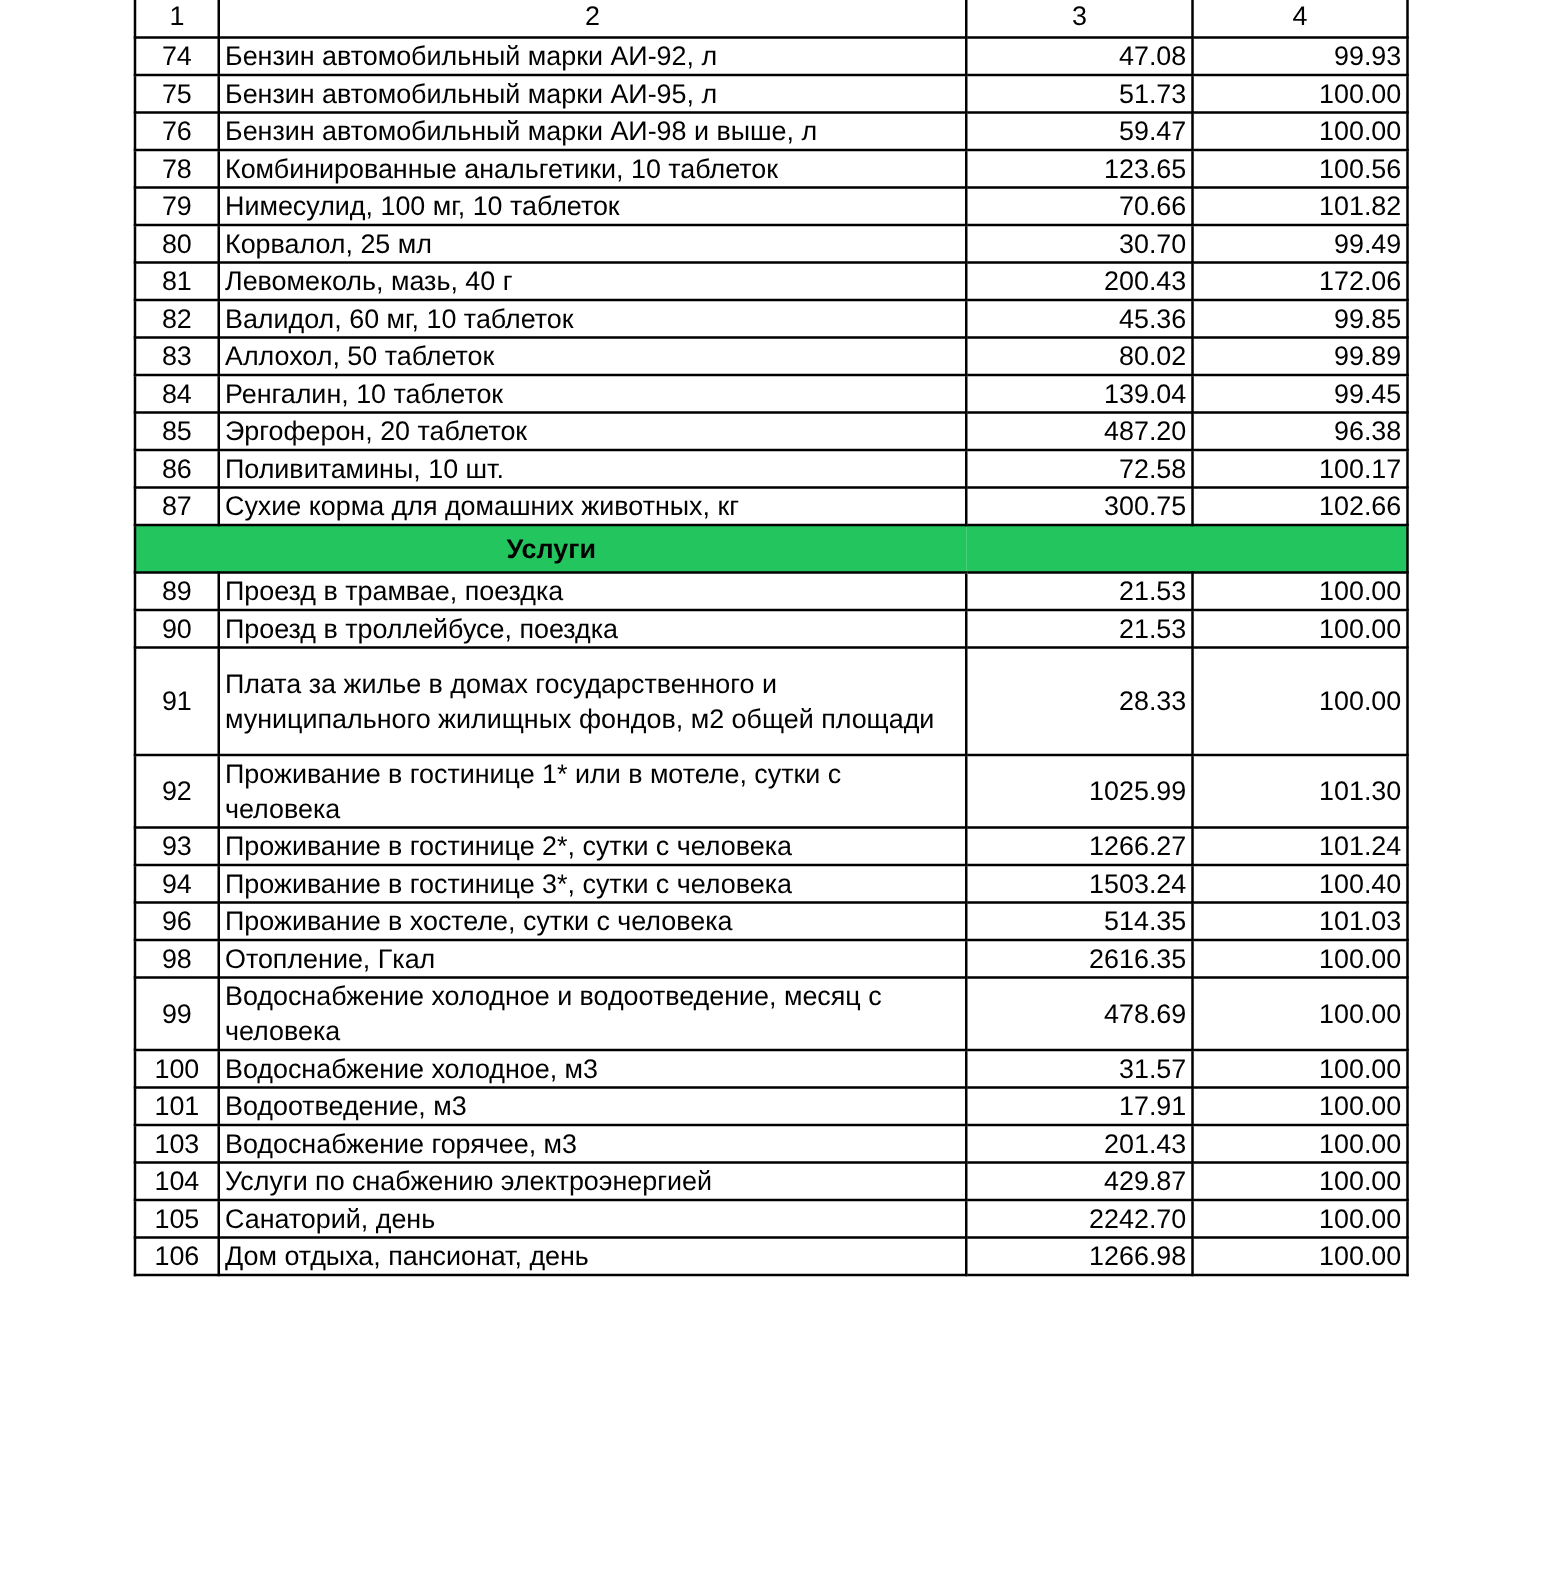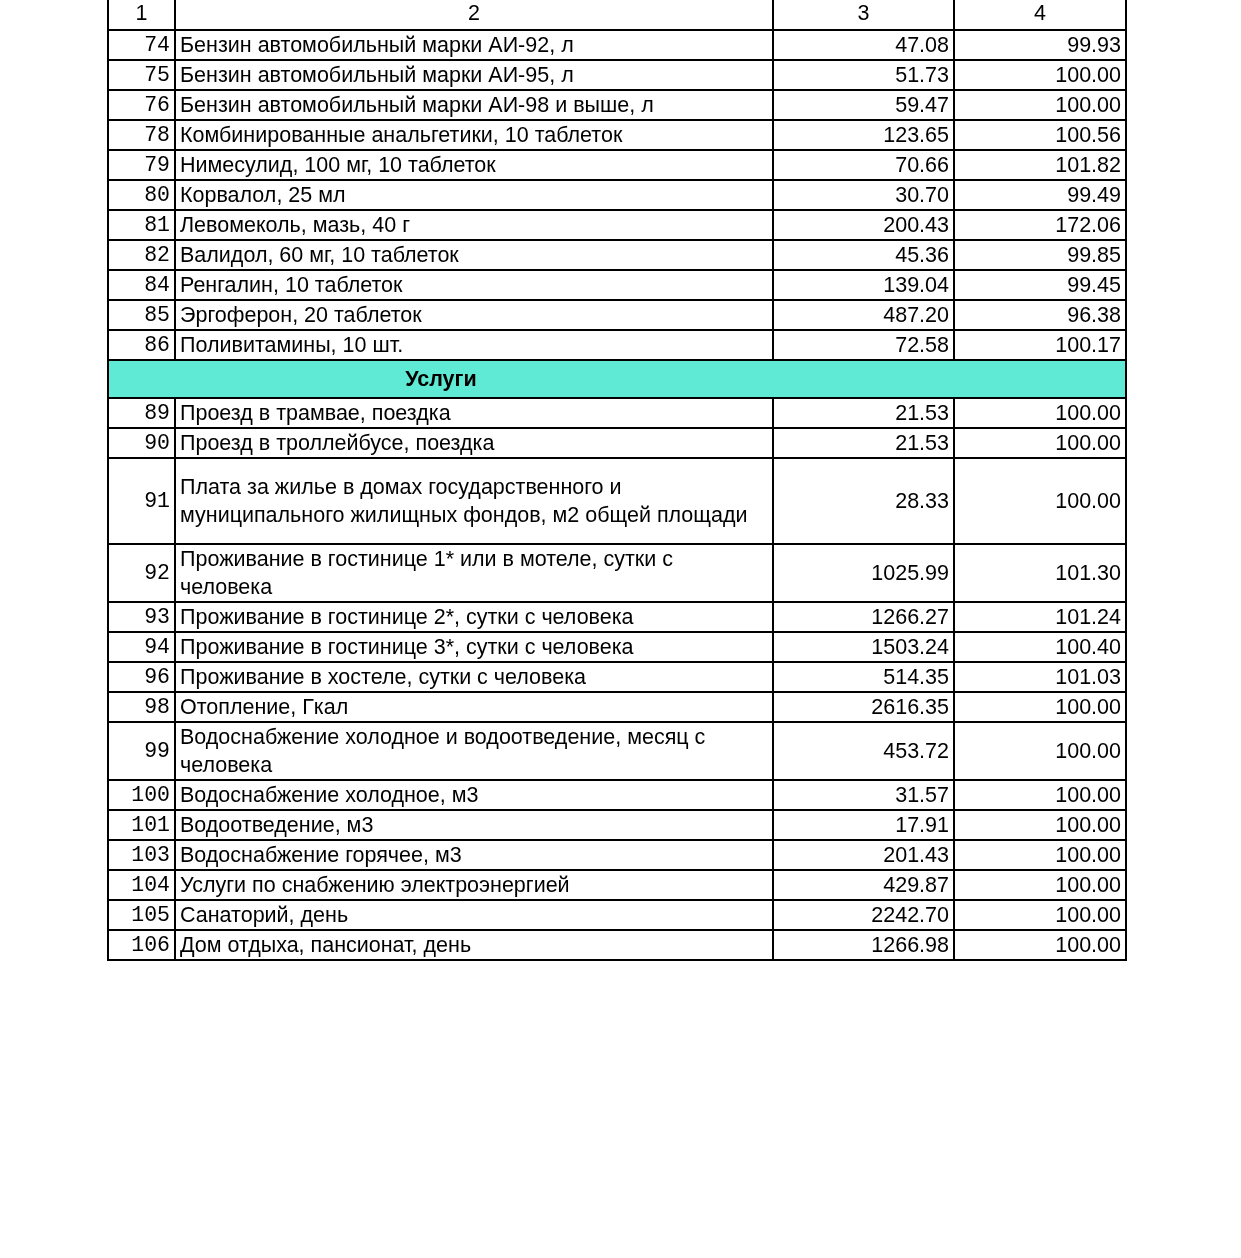--- a/index.html
+++ b/index.html
@@ -10,28 +10,28 @@
     width: 1019px; font-size: 21.5px; line-height: 28px;
   }
   table.prices col.c1 { width: 67px; }
   table.prices col.c2 { width: 598px; }
   table.prices col.c3 { width: 181px; }
   table.prices col.c4 { width: 172px; }
   table.prices td, table.prices th {
     border: 2px solid #000; padding: 0 4px; vertical-align: middle;
   }
   th { font-weight: normal; text-align: center; height: 33px; }
-  td.num { text-align: right; vertical-align: top; padding-right: 3px; font-family: Liberation Mono, monospace; }
+  td.num { text-align: center; vertical-align: top; padding-right: 3px; }
   td.name { text-align: left; vertical-align: top; padding-left: 3px; line-height: 28px; }
   td.val { text-align: right; padding-right: 4px; vertical-align: bottom; }
   tr.r1 td { height: 28px; }
   tr.r2 td { height: 56px; }
   tr.r3 td { height: 84px; }
   tr.multi td.val { vertical-align: middle; }
-  tr.section td { background: #5eead4; font-weight: bold; height: 36px; text-align: center; }
+  tr.section td { background: #22c55e; font-weight: bold; height: 36px; text-align: center; }
   tr.section td.blank { border-left: none; }
   tr.section td.label { border-right: none; }
 </style>
 </head>
 <body>
 
 <table class="prices">
   <colgroup>
       <col class="c1">
       <col class="c2">
@@ -89,36 +89,48 @@
         <td class="val">200.43</td>
         <td class="val">172.06</td>
       </tr>
       <tr class="r1">
         <td class="num">82</td>
         <td class="name">Валидол, 60 мг, 10 таблеток</td>
         <td class="val">45.36</td>
         <td class="val">99.85</td>
       </tr>
       <tr class="r1">
+        <td class="num">83</td>
+        <td class="name">Аллохол, 50 таблеток</td>
+        <td class="val">80.02</td>
+        <td class="val">99.89</td>
+      </tr>
+      <tr class="r1">
         <td class="num">84</td>
         <td class="name">Ренгалин, 10 таблеток</td>
         <td class="val">139.04</td>
         <td class="val">99.45</td>
       </tr>
       <tr class="r1">
         <td class="num">85</td>
         <td class="name">Эргоферон, 20 таблеток</td>
         <td class="val">487.20</td>
         <td class="val">96.38</td>
       </tr>
       <tr class="r1">
         <td class="num">86</td>
         <td class="name">Поливитамины, 10 шт.</td>
         <td class="val">72.58</td>
         <td class="val">100.17</td>
+      </tr>
+      <tr class="r1">
+        <td class="num">87</td>
+        <td class="name">Сухие корма для домашних животных, кг</td>
+        <td class="val">300.75</td>
+        <td class="val">102.66</td>
       </tr>
     </tbody>
   <tbody>
     <tr class="section">
       <td colspan="2" class="label">Услуги</td>
       <td colspan="2" class="blank"></td>
     </tr>
   </tbody>
   <tbody id="services-body">
       <tr class="r1">
@@ -165,21 +177,21 @@
       </tr>
       <tr class="r1">
         <td class="num">98</td>
         <td class="name">Отопление, Гкал</td>
         <td class="val">2616.35</td>
         <td class="val">100.00</td>
       </tr>
       <tr class="r2 multi">
         <td class="num">99</td>
         <td class="name">Водоснабжение холодное и водоотведение, месяц с человека</td>
-        <td class="val">453.72</td>
+        <td class="val">478.69</td>
         <td class="val">100.00</td>
       </tr>
       <tr class="r1">
         <td class="num">100</td>
         <td class="name">Водоснабжение холодное, м3</td>
         <td class="val">31.57</td>
         <td class="val">100.00</td>
       </tr>
       <tr class="r1">
         <td class="num">101</td>

